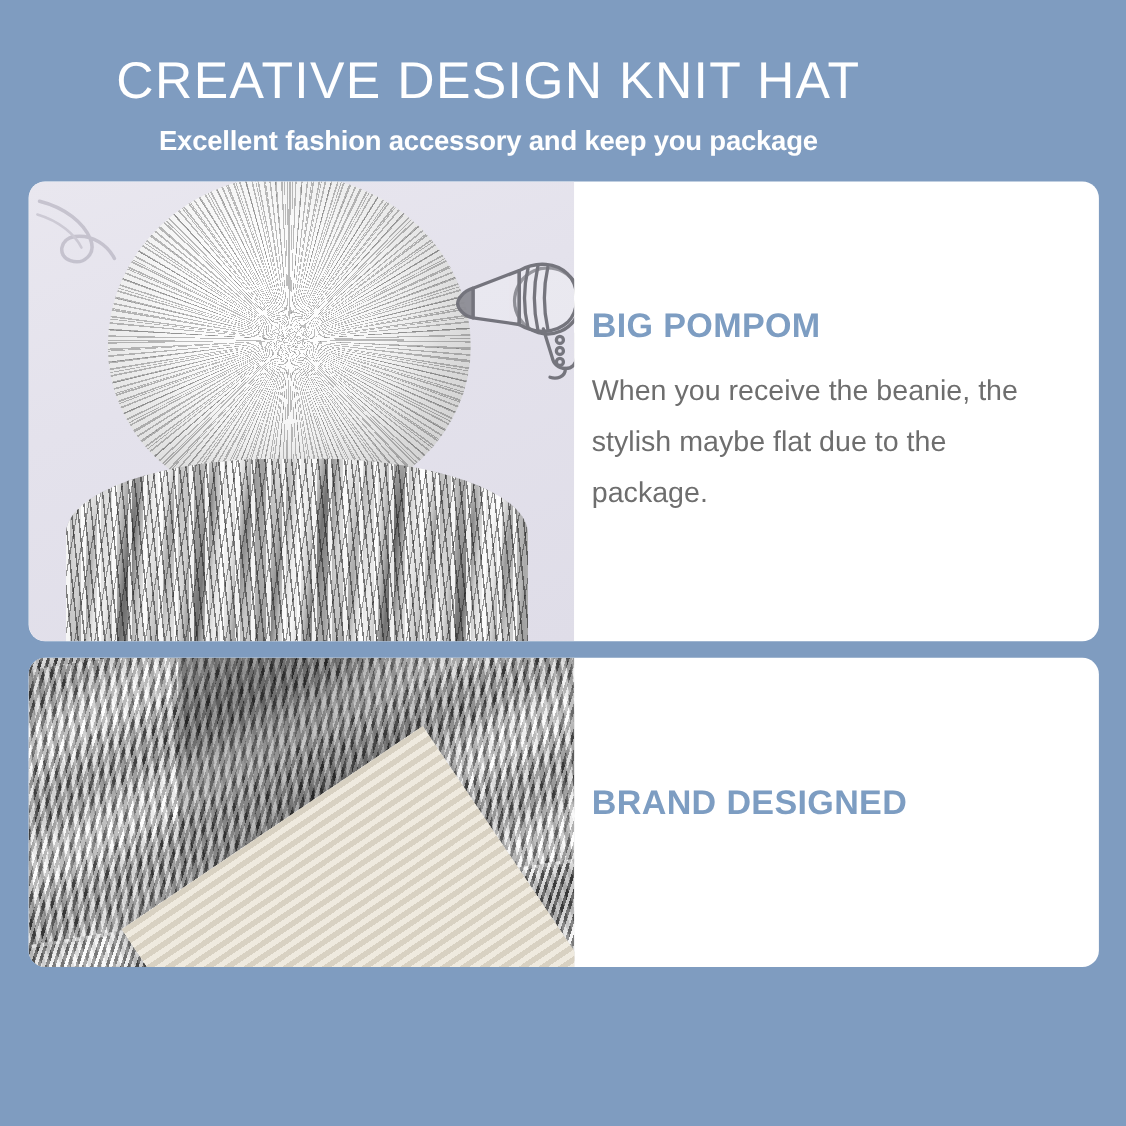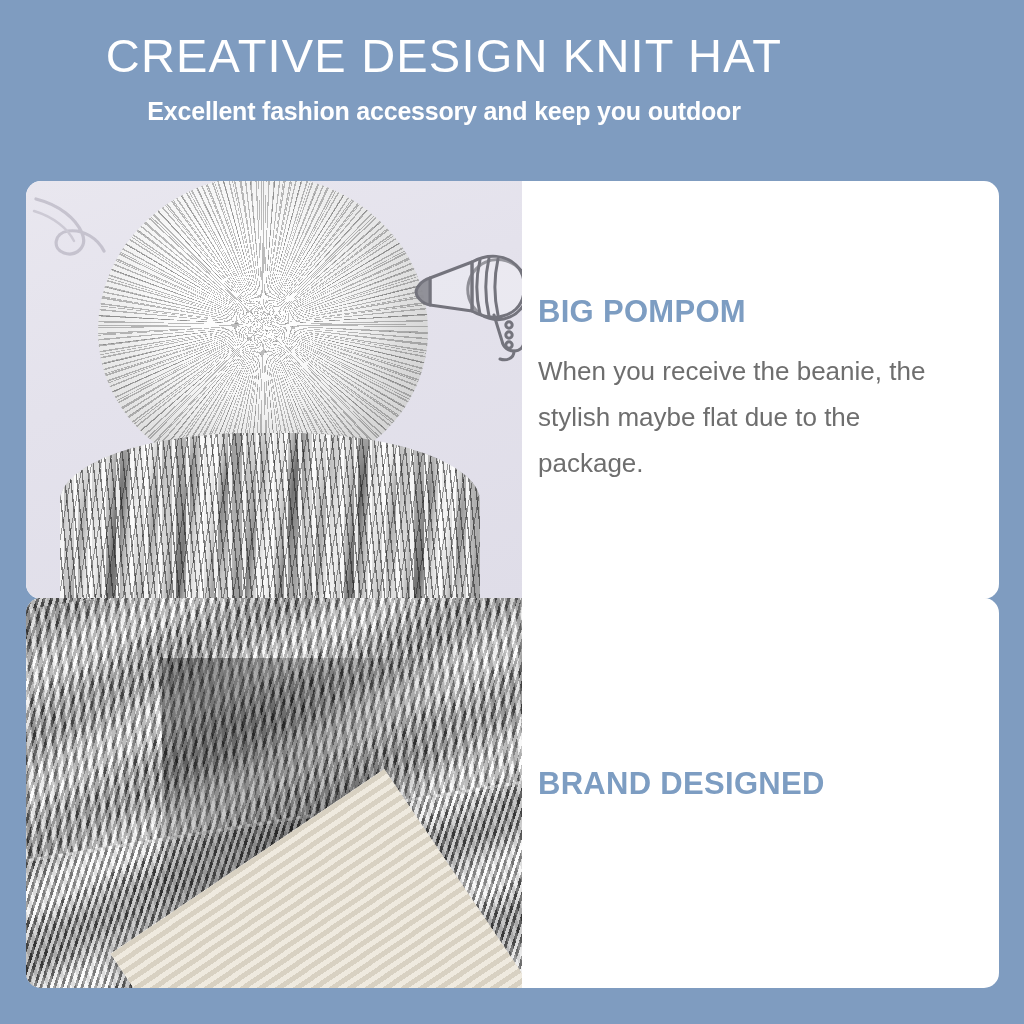--- a/index.html
+++ b/index.html
@@ -13,21 +13,21 @@
 
   body {
     background:#7f9cc0;
     font-family:"Liberation Sans", sans-serif;
     position:relative;
   }
 
   
   .header {
     width:888px;
-    padding-top:30px;
+    padding-top:47px;
     text-align:center;
   }
 
   .main-title {
     color:#ffffff;
     font-size:47px;
     font-weight:400;
     letter-spacing:1.2px;
     line-height:1.12;
     white-space:nowrap;
@@ -47,22 +47,22 @@
     position:absolute;
     left:26px;
     width:973px;
     background:#ffffff;
     border-radius:15px;
     overflow:hidden;
     display:flex;
     flex-direction:row;
   }
 
-  #card-1 { top:181px;  height:418px;justify-content:center; }
-  #card-2 { top:598px;  height:390px;justify-content:center; }
+  #card-1 { top:165px;  height:418px;justify-content:center; }
+  #card-2 { top:598px;  height:281px;justify-content:center; }
 
   .card-photo {
     position:relative;
     width:496px;
     height:100%;
     flex:0 0 496px;
     overflow:hidden;
     border-radius:15px 0 0 15px;
   }
 
@@ -290,21 +290,21 @@
     width:360px; height:330px;
     background:radial-gradient(ellipse at 12% 12%, rgba(0,0,0,0.40) 0%, rgba(0,0,0,0) 58%);
     pointer-events:none;
   }
 </style>
 </head>
 <body>
 
 <div class="header">
   <div class="main-title">CREATIVE DESIGN KNIT HAT</div>
-  <div class="subtitle">Excellent fashion accessory and keep you outdoor</div>
+  <div class="subtitle">Excellent fashion accessory and keep you package</div>
 </div>
 
 <div class="card" id="card-1">
 
   <div class="card-photo">
     <div class="photo-pom"></div>
 
     <svg class="swirl" viewBox="0 0 120 120">
       <path d="M4 14 C28 20 44 34 50 48 C56 62 44 72 32 68 C20 64 22 48 36 46 C52 44 66 54 72 66" fill="none" stroke="#a9a6b4" stroke-width="3.2" stroke-linecap="round"></path>
       <path d="M2 26 C22 32 36 44 42 56" fill="none" stroke="#b6b3c0" stroke-width="2.4" stroke-linecap="round"></path>

